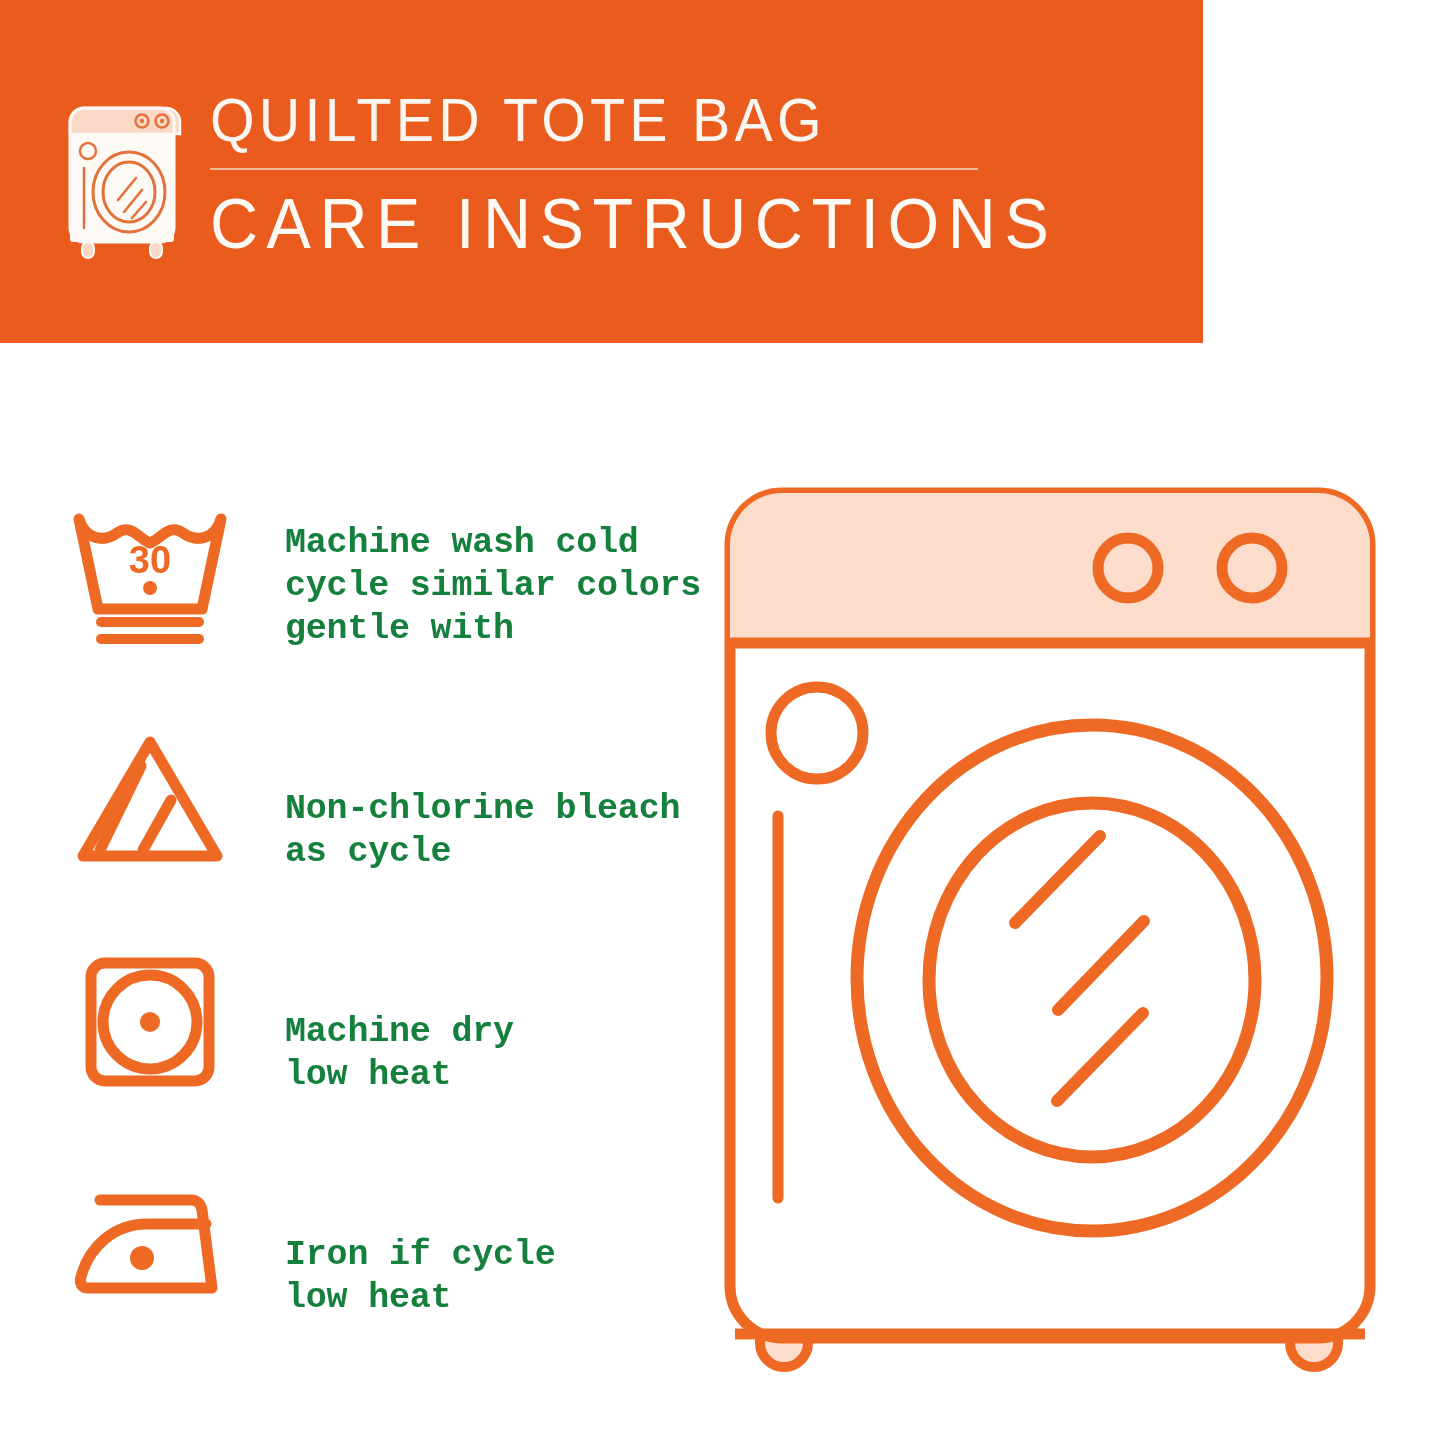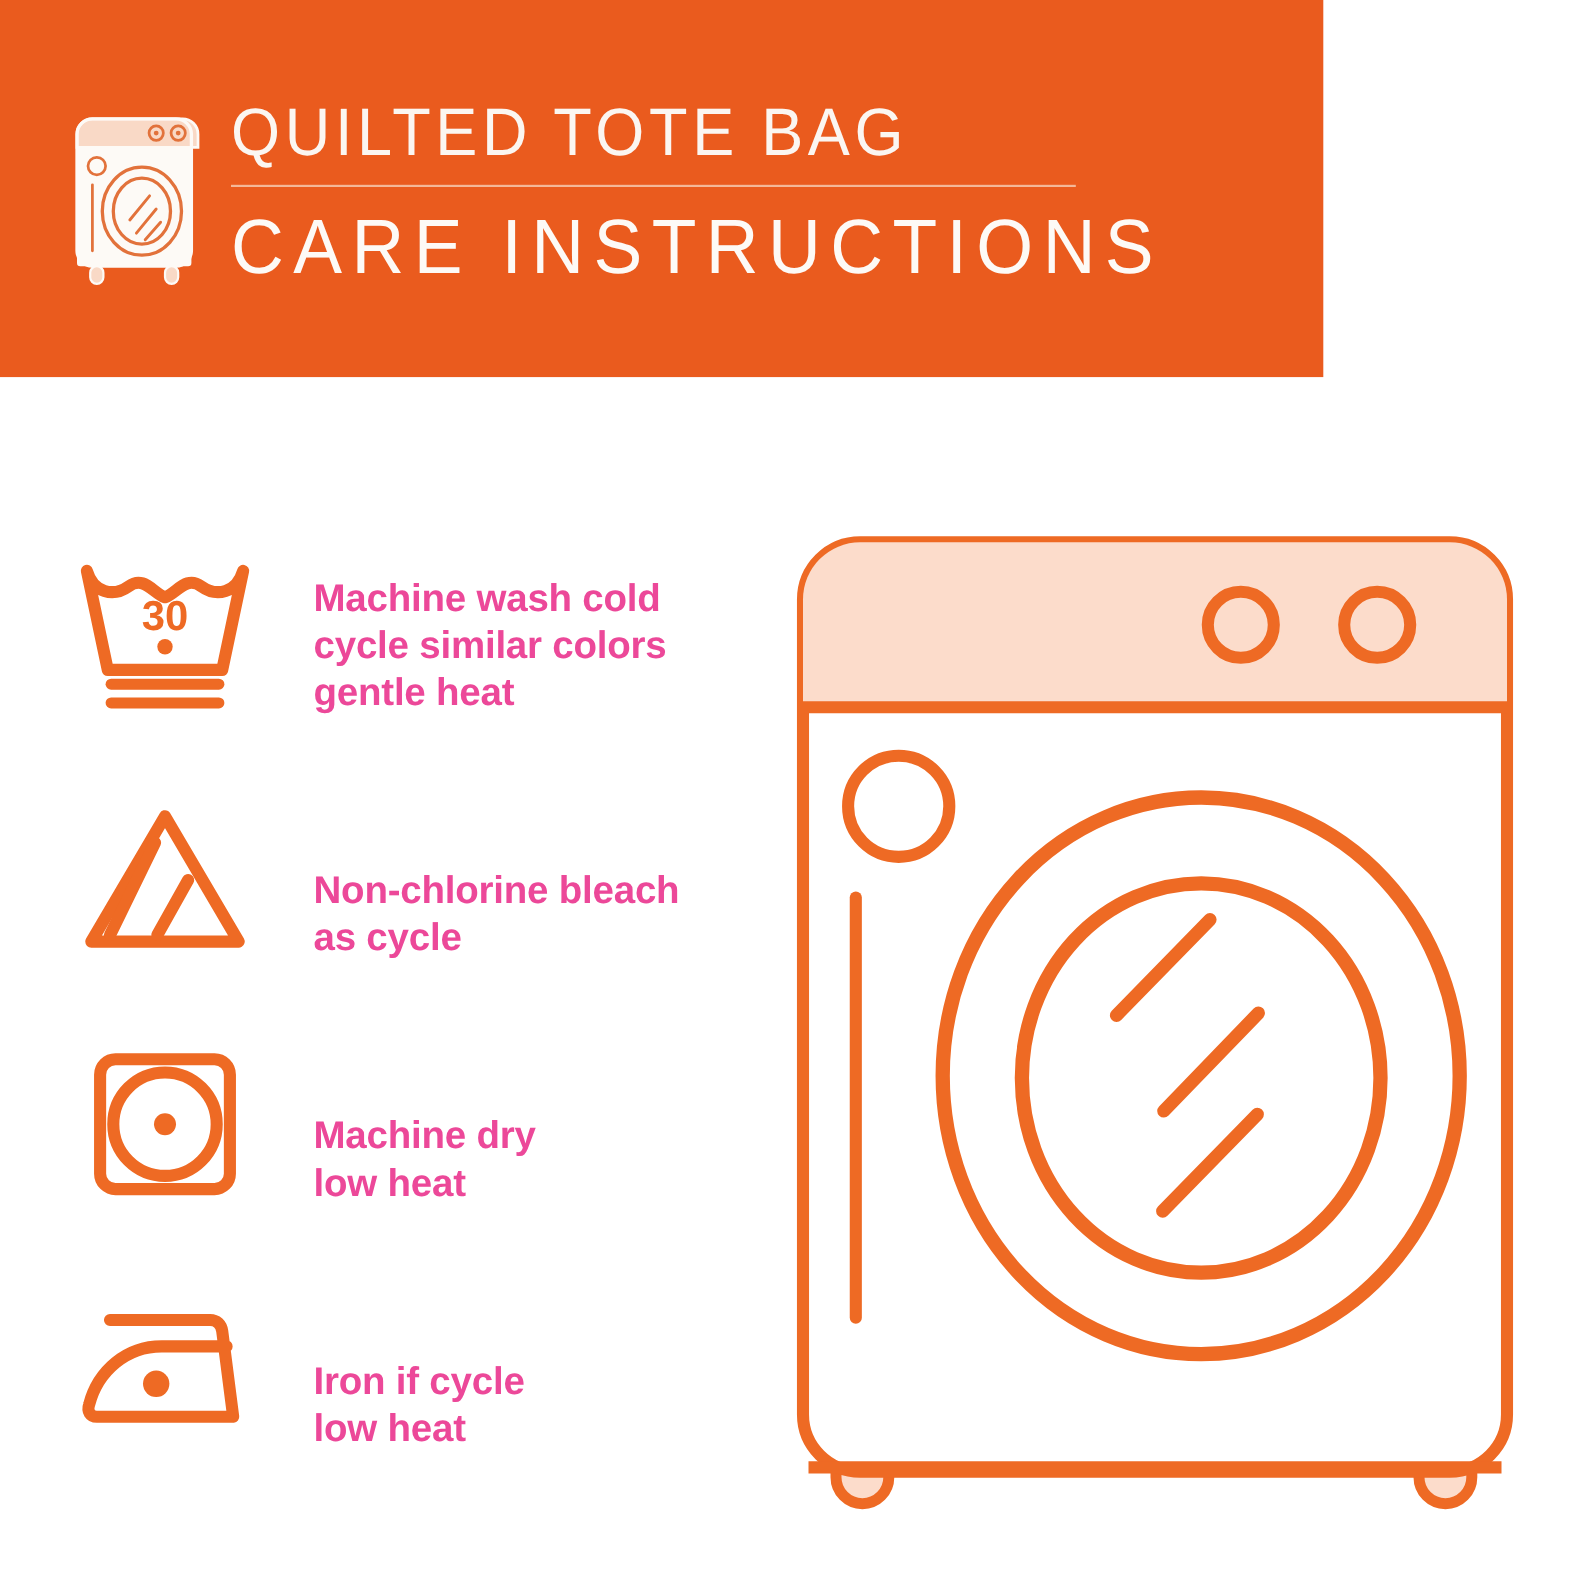--- a/index.html
+++ b/index.html
@@ -100,25 +100,25 @@
   }
   .care-row:last-child { margin-bottom: 0; }
   .care-symbol {
     width: 175px;
     flex: 0 0 175px;
     display: flex;
     align-items: center;
     justify-content: center;
   }
   .care-text {
-    font-family: Liberation Sans, sans-serif;
+    font-family: Liberation Mono, monospace;
     font-size: 35px;
     line-height: 43px;
     font-weight: 700;
-    color: #ec4899;
+    color: #15803d;
     letter-spacing: -0.2px;
     padding-left: 12px;
   }
   .care-text .ln { display: block; white-space: nowrap; }
 
   
   .machine-wrap {
     position: absolute;
     left: 700px;
     top: 125px;
@@ -189,21 +189,21 @@
           <text x="85" y="72" text-anchor="middle" font-family="Liberation Sans, sans-serif" font-size="38" font-weight="700" fill="#EE6A24">30</text>
           <circle cx="85" cy="87" r="7" fill="#EE6A24"></circle>
 
           <rect x="31" y="116" width="108" height="10" rx="5" fill="#EE6A24"></rect>
           <rect x="31" y="133" width="108" height="10" rx="5" fill="#EE6A24"></rect>
         </svg>
       </div>
       <div class="care-text">
         <span class="ln">Machine wash cold</span>
         <span class="ln">cycle similar colors</span>
-        <span class="ln">gentle heat</span>
+        <span class="ln">gentle with</span>
       </div>
     </div>
 
     <div class="care-row">
       <div class="care-symbol">
         <svg viewBox="0 0 170 150" width="170" height="150" aria-hidden="true">
           <path d="M85 18 L152 132 H18 Z" fill="none" stroke="#EE6A24" stroke-width="11" stroke-linejoin="round"></path>
           <line x1="76" y1="42" x2="35" y2="126" stroke="#EE6A24" stroke-width="11" stroke-linecap="round"></line>
           <line x1="106" y1="76" x2="78" y2="126" stroke="#EE6A24" stroke-width="11" stroke-linecap="round"></line>
         </svg>

